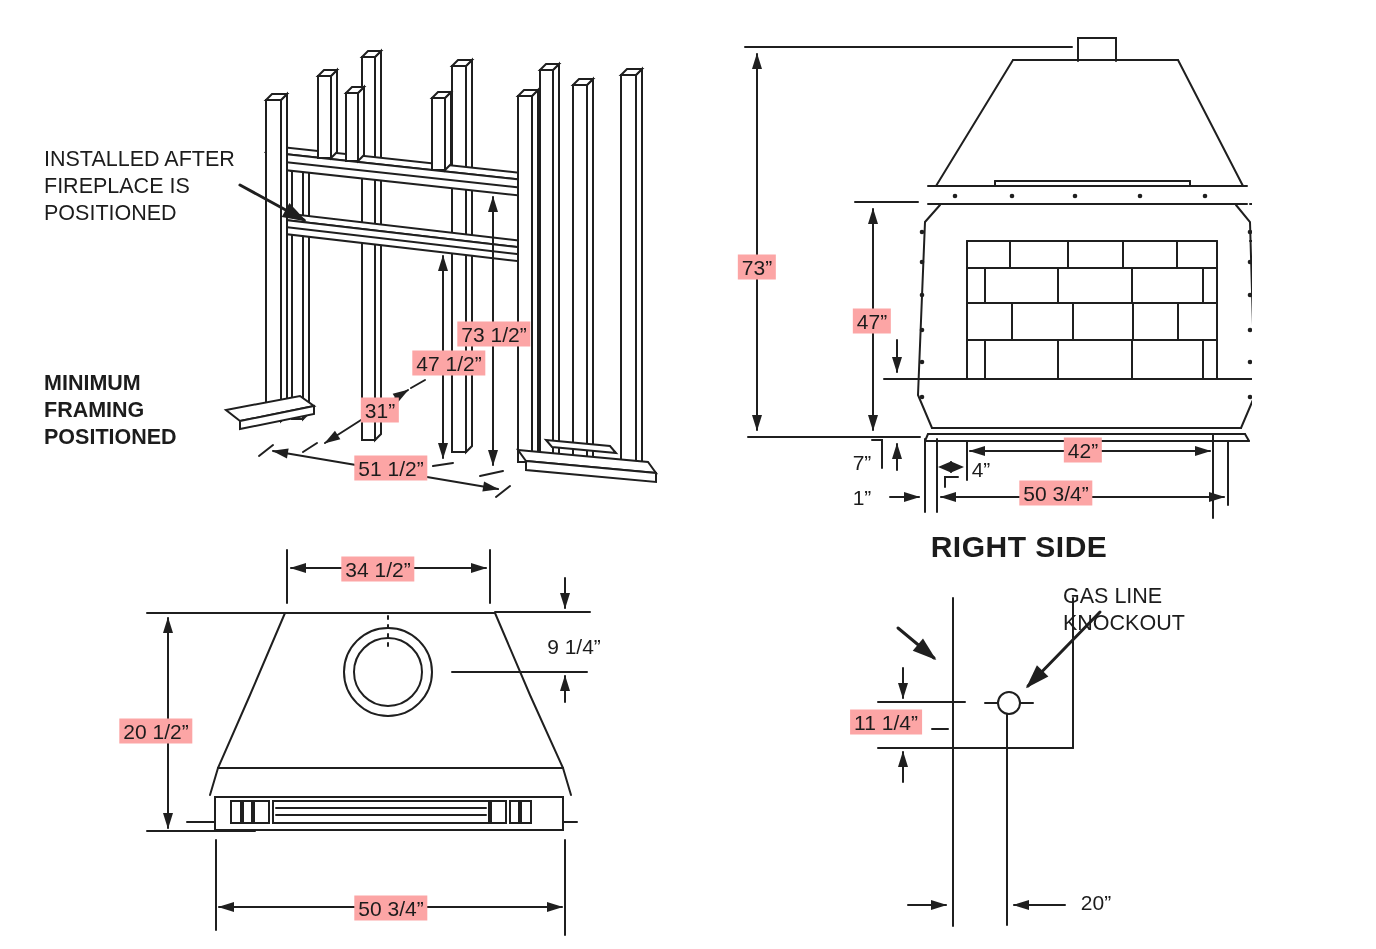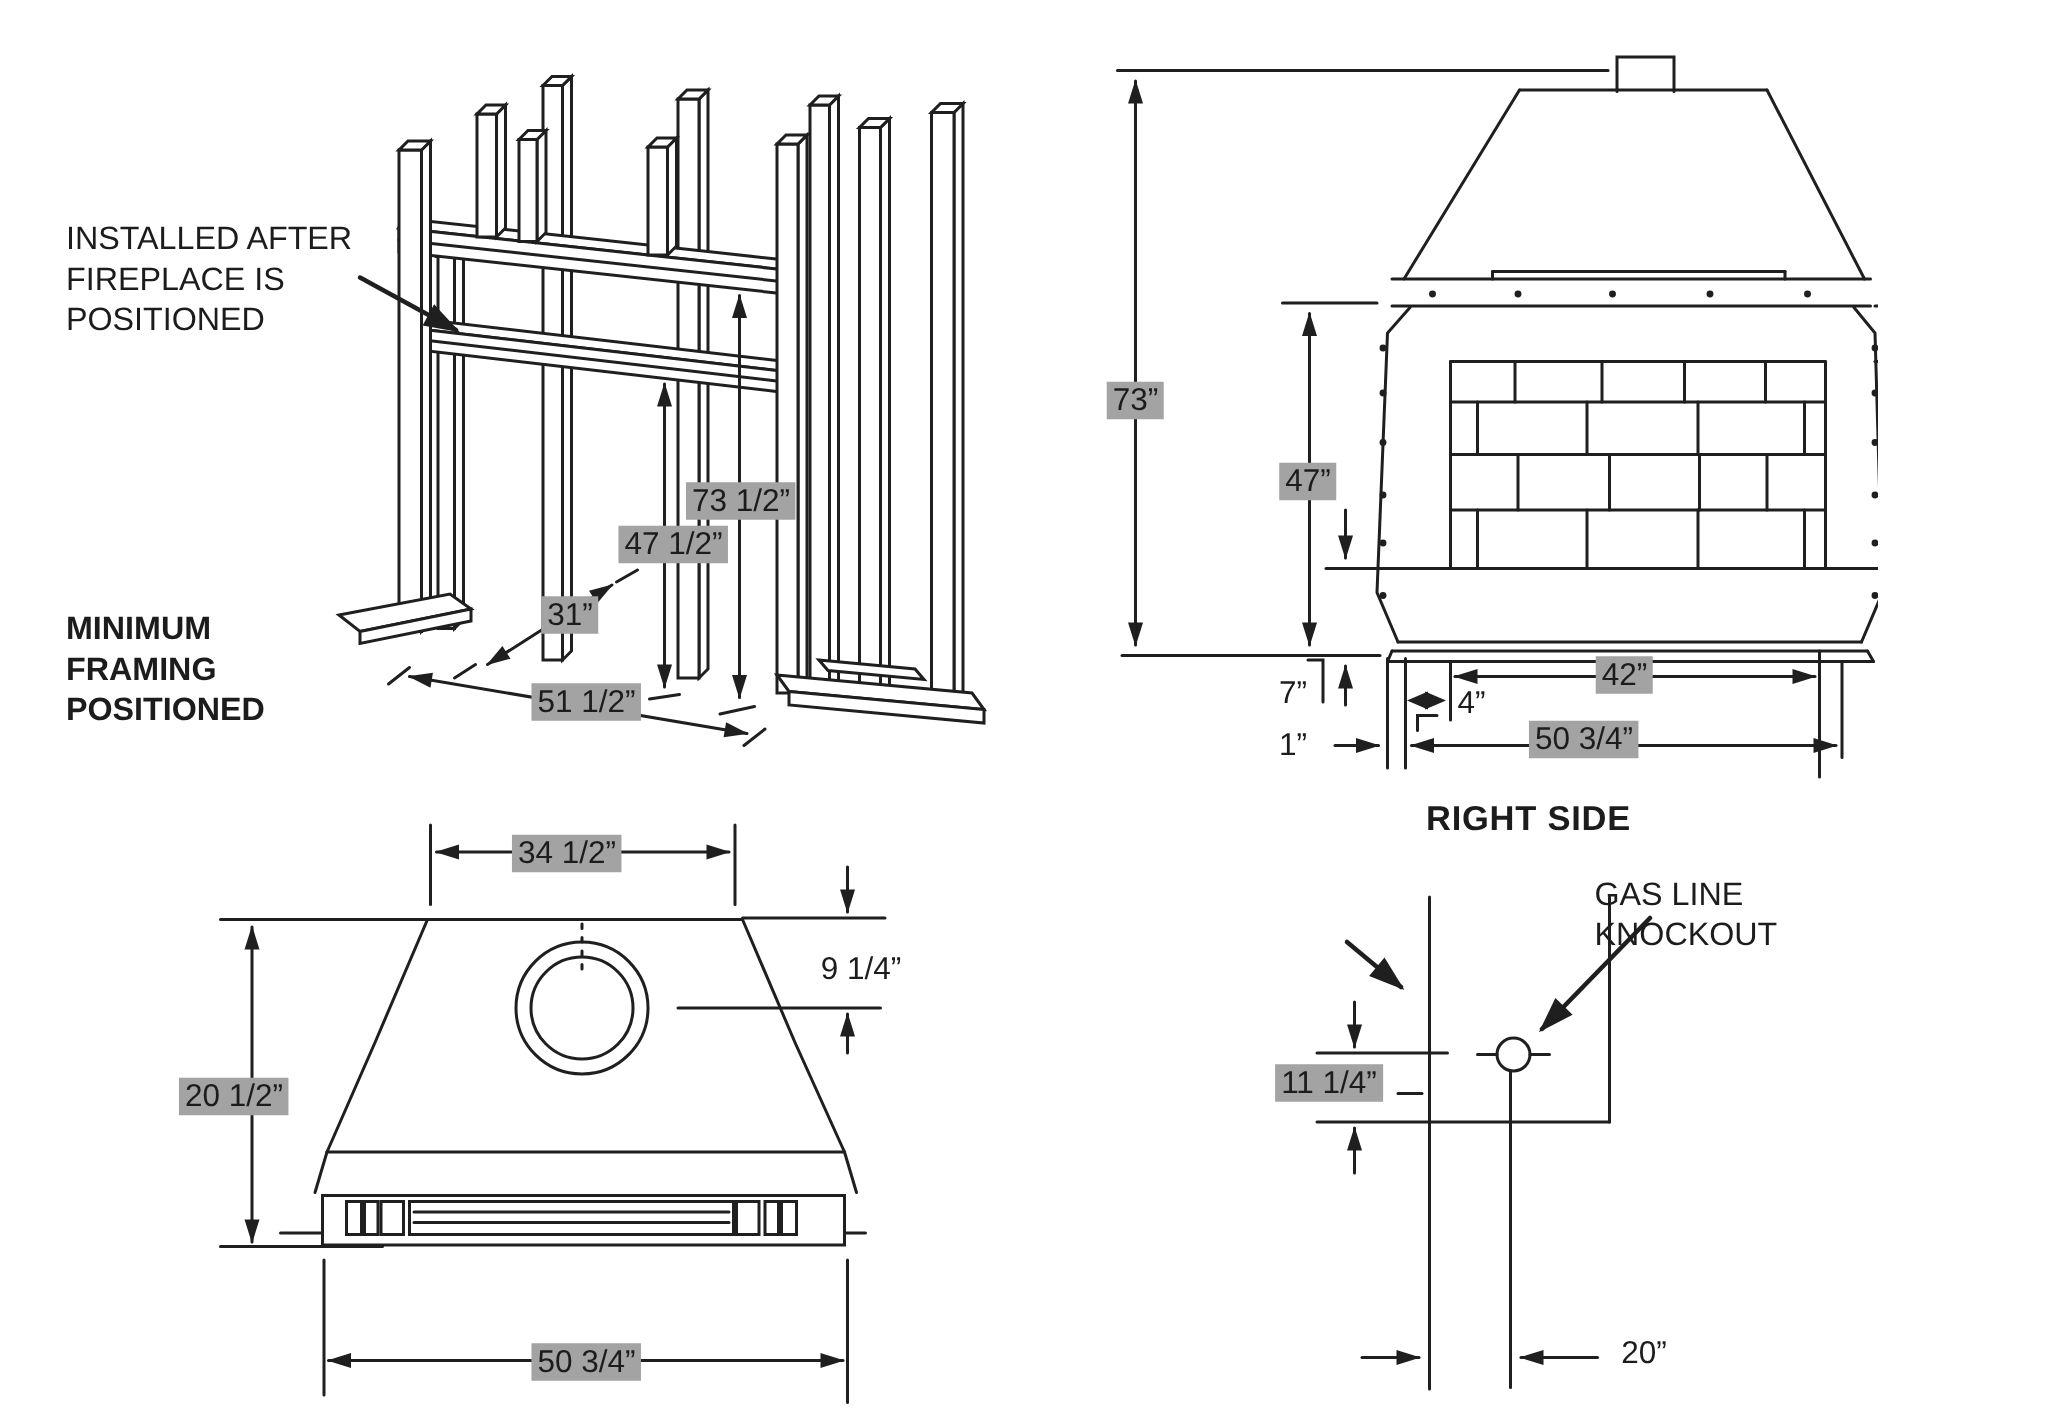--- a/index.html
+++ b/index.html
@@ -7,23 +7,23 @@
         font-family:"Liberation Sans",sans-serif;color:#1c1c1c;}
   svg{position:absolute;left:0;top:0;}
   svg line,svg polyline,svg path,svg circle,svg rect,svg polygon{stroke:#1f1f1f;stroke-width:2;fill:none;stroke-linecap:round;}
   svg .wfill{fill:#ffffff;}
   svg .solid{fill:#1f1f1f;stroke:none;}
   svg .dot{fill:#1f1f1f;stroke:none;}
   svg .thick{stroke-width:3;}
   svg .dash{stroke-dasharray:3,6;}
   .lbl{position:absolute;font-size:21px;line-height:25px;white-space:nowrap;}
   .dim{transform:translate(-50%,-50%);}
-  .bg{background:#a3a3a3;padding:0 4px;text-align:center;}
-  .bold{font-weight:bold;font-size:22px;margin-top:36px;}
-  .title{font-weight:bold;font-size:23px;letter-spacing:.5px;}
+  .bg{background:#fca5a5;padding:0 4px;text-align:center;}
+  .bold{font-weight:bold;font-size:22px;}
+  .title{font-weight:bold;font-size:30px;letter-spacing:.5px;}
   .note div{white-space:nowrap;}
   .note{line-height:27px;font-size:21.5px;}
 </style>
 </head>
 <body>
 
 <div class="page">
 
 <svg width="1376" height="949" viewBox="0 0 1376 949">
   <defs>

